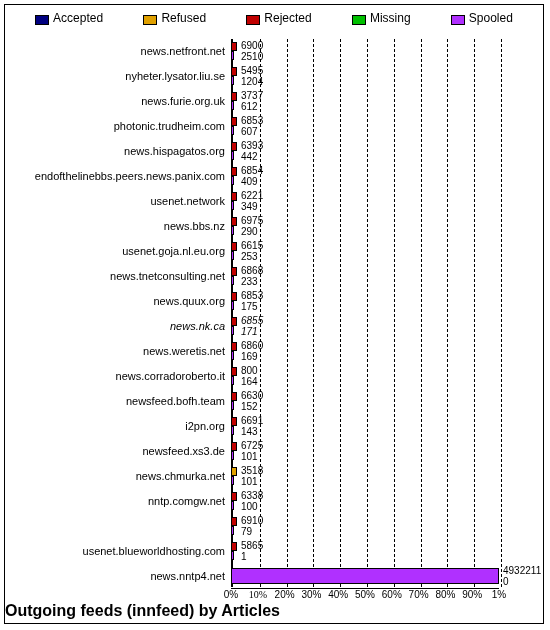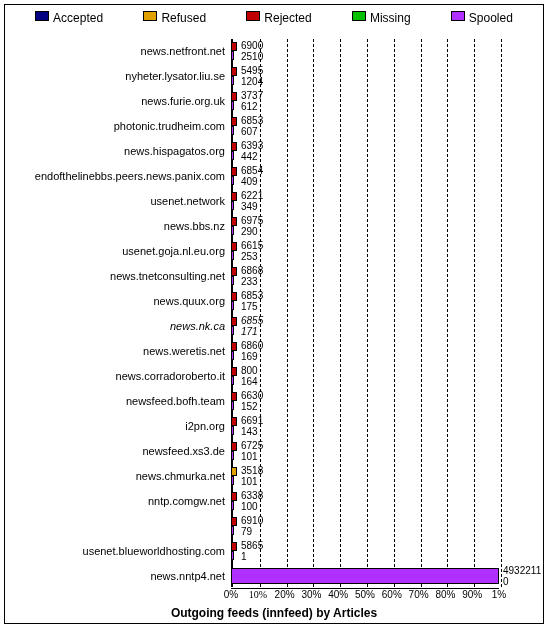--- a/index.html
+++ b/index.html
@@ -23,21 +23,21 @@
   .legend {
     position: absolute;
     top: 6px;
     left: 0;
     right: 0;
     display: flex;
     justify-content: space-around;
     padding: 0 10px;
     font-size: 12px;
   }
-  .legend-item { display: flex; align-items: flex-start; gap: 4px; }
+  .legend-item { display: flex; align-items: flex-end; gap: 4px; }
   .sw {
     width: 14px; height: 10px;
     border: 1px solid #000;
     box-sizing: border-box;
   }
   .sw.accepted { background: #000080; }
   .sw.refused  { background: #e0a000; }
   .sw.rejected { background: #c00000; }
   .sw.missing  { background: #00c000; }
   .sw.spooled  { background: #b030ff; }
@@ -110,23 +110,22 @@
   .xt {
     position: absolute;
     top: 0;
     font-size: 10px;
     transform: translateX(-50%);
   }
   .title {
     position: absolute;
     bottom: 3px;
     left: 0; right: 0;
-    text-align: center;
     font-weight: bold;
-    font-size: 12px;
+    font-size: 16px;
   }
   .end-label {
     position: absolute;
     font-size: 10px;
     line-height: 10px;
   }
 </style>
 </head>
 <body>
 

